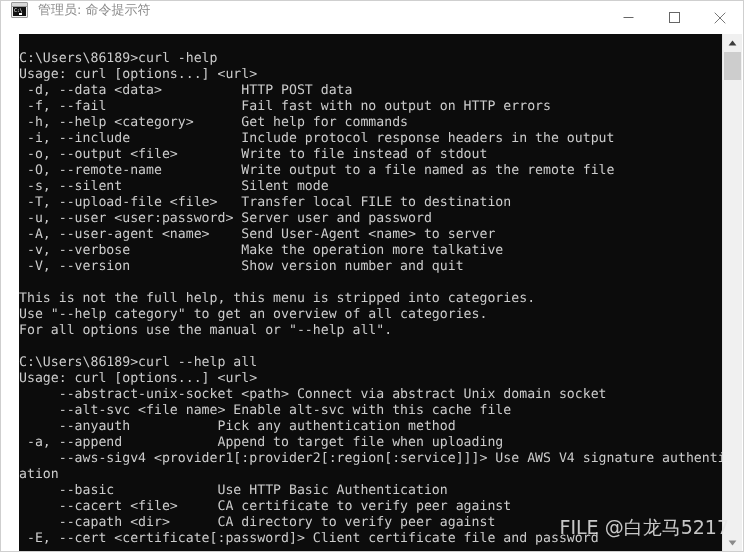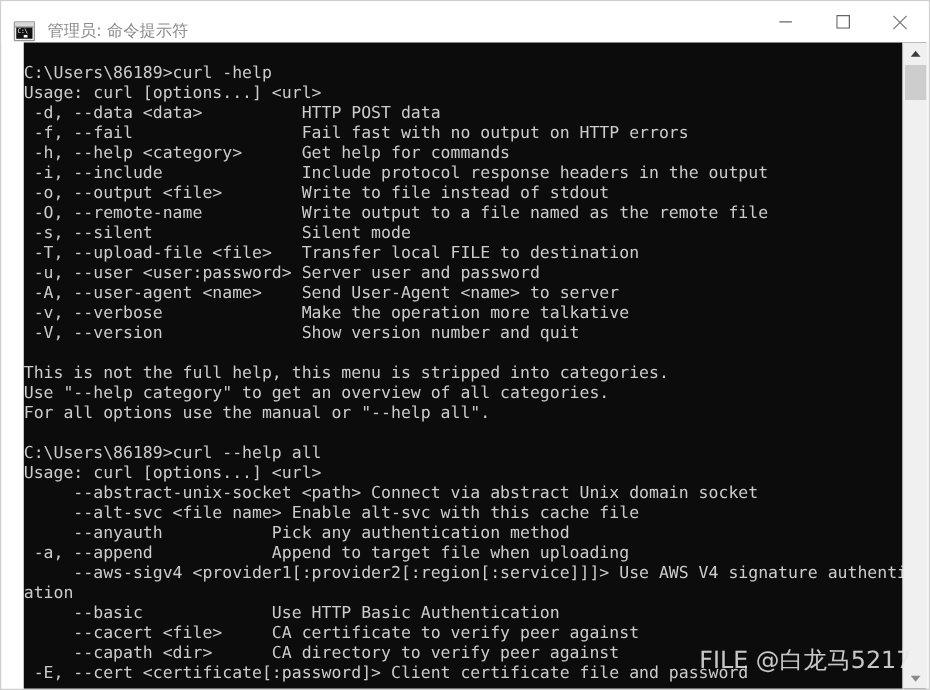--- a/index.html
+++ b/index.html
@@ -12,21 +12,21 @@
     position:relative;width:744px;height:552px;
     background:#ffffff;
     border:1px solid #cfcfcf;
     box-sizing:border-box;
     overflow:hidden;
   }
   
   #titlebar{
     position:absolute;left:0;top:0;width:742px;height:33px;
     background:#ffffff;
-    display:flex;align-items:flex-end;
+    display:flex;align-items:flex-start;
     box-sizing:border-box;
   }
   #title-left{display:flex;align-items:center;padding-left:10px;flex:1;min-width:0;}
   .cmd-icon{
     width:17px;height:16px;background:#f0f0f0;
     border:1px solid #9a9a9a;
     box-sizing:border-box;
     position:relative;flex:0 0 auto;
     border-radius:1px;
   }

